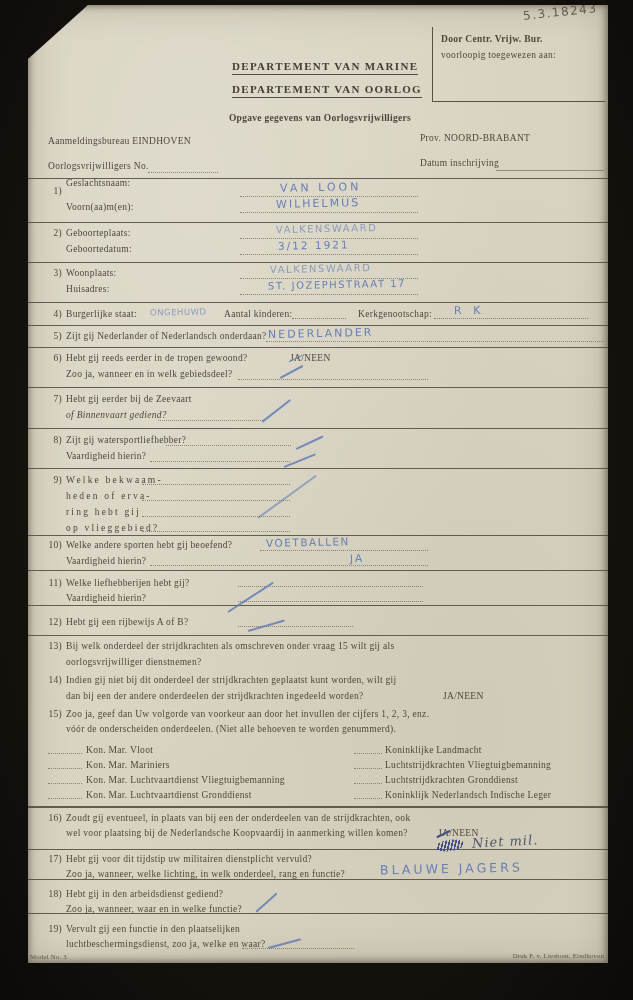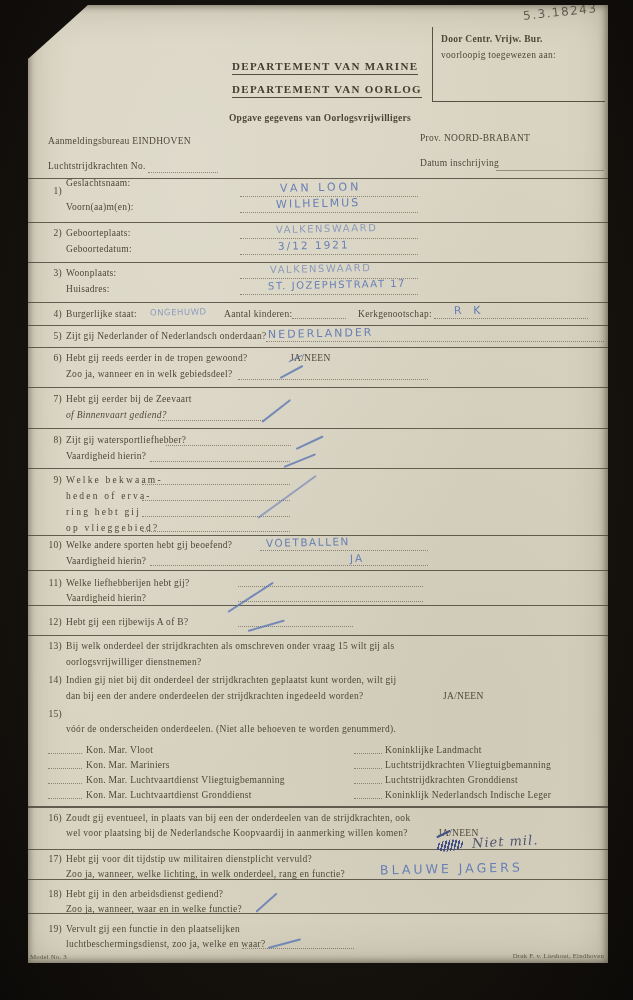--- a/index.html
+++ b/index.html
@@ -83,21 +83,21 @@
   <div class="abs hdr" style="left:204px;top:55px;">DEPARTEMENT VAN MARINE</div>
   <div class="abs hdr" style="left:204px;top:78px;">DEPARTEMENT VAN OORLOG</div>
   <div class="abs p p-b" style="left:170px;top:108px;width:244px;text-align:center;">Opgave gegevens van Oorlogsvrijwilligers</div>
 
   <div class="abs p" style="left:20px;top:131px;">
     <span>Aanmeldingsbureau</span>&nbsp;<span>EINDHOVEN</span>
   </div>
   <div class="abs p" style="left:392px;top:128px;">
     <span>Prov.</span>&nbsp;<span>NOORD-BRABANT</span>
   </div>
-  <div class="abs p" style="left:20px;top:156px;">Luchtstrijdkrachten No.</div>
+  <div class="abs p" style="left:20px;top:156px;">Oorlogsvrijwilligers No.</div>
   <div class="abs dln" style="left:120px;top:167px;width:70px;"></div>
   <div class="abs p" style="left:392px;top:153px;">Datum inschrijving</div>
   <div class="abs sln" style="left:468px;top:165px;width:108px;"></div>
 
   <div class="abs rule" style="top:173px;"></div>
   <div class="abs rule" style="top:217px;"></div>
   <div class="abs rule" style="top:257px;"></div>
   <div class="abs rule" style="top:297px;"></div>
   <div class="abs rule" style="top:320px;"></div>
   <div class="abs rule" style="top:342px;"></div>
@@ -206,20 +206,21 @@
   <div class="abs p qn" style="left:14px;top:636px;">13)</div>
   <div class="abs p" style="left:38px;top:636px;">Bij welk onderdeel der strijdkrachten als omschreven onder vraag 15 wilt gij als</div>
   <div class="abs p" style="left:38px;top:652px;">oorlogsvrijwilliger dienstnemen?</div>
 
   <div class="abs p qn" style="left:14px;top:670px;">14)</div>
   <div class="abs p" style="left:38px;top:670px;">Indien gij niet bij dit onderdeel der strijdkrachten geplaatst kunt worden, wilt gij</div>
   <div class="abs p" style="left:38px;top:686px;">dan bij een der andere onderdeelen der strijdkrachten ingedeeld worden?</div>
   <div class="abs p" style="left:415px;top:686px;">JA/NEEN</div>
 
   <div class="abs p qn" style="left:14px;top:704px;">15)</div>
+  <div class="abs p" style="left:38px;top:704px;">Zoo ja, geef dan Uw volgorde van voorkeur aan door het invullen der cijfers 1, 2, 3, enz.</div>
   <div class="abs p" style="left:38px;top:719px;">vóór de onderscheiden onderdeelen. (Niet alle behoeven te worden genummerd).</div>
   <div class="abs dln" style="left:20px;top:748px;width:34px;"></div>
   <div class="abs p" style="left:58px;top:740px;">Kon. Mar. Vloot</div>
   <div class="abs dln" style="left:20px;top:763px;width:34px;"></div>
   <div class="abs p" style="left:58px;top:755px;">Kon. Mar. Mariniers</div>
   <div class="abs dln" style="left:20px;top:778px;width:34px;"></div>
   <div class="abs p" style="left:58px;top:770px;">Kon. Mar. Luchtvaartdienst Vliegtuigbemanning</div>
   <div class="abs dln" style="left:20px;top:793px;width:34px;"></div>
   <div class="abs p" style="left:58px;top:785px;">Kon. Mar. Luchtvaartdienst Gronddienst</div>
   <div class="abs dln" style="left:326px;top:748px;width:28px;"></div>

